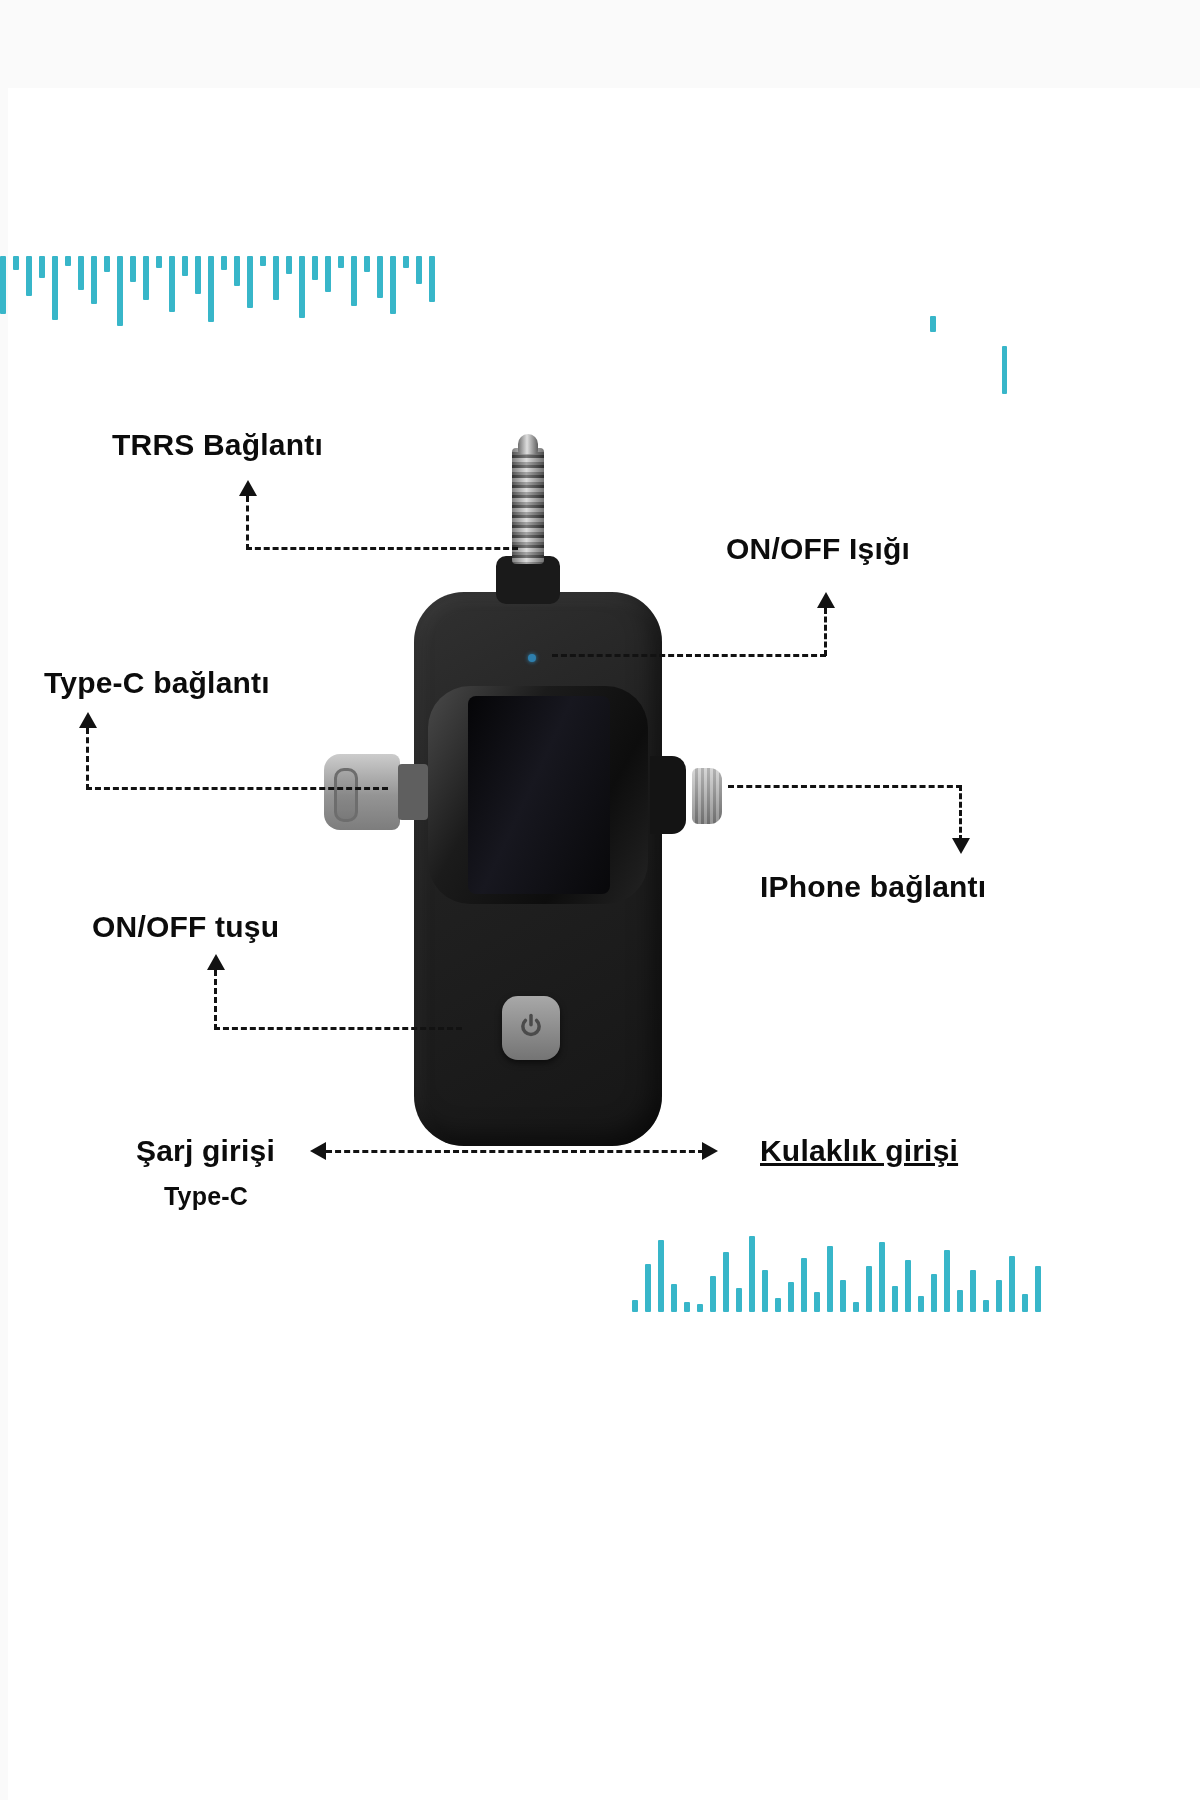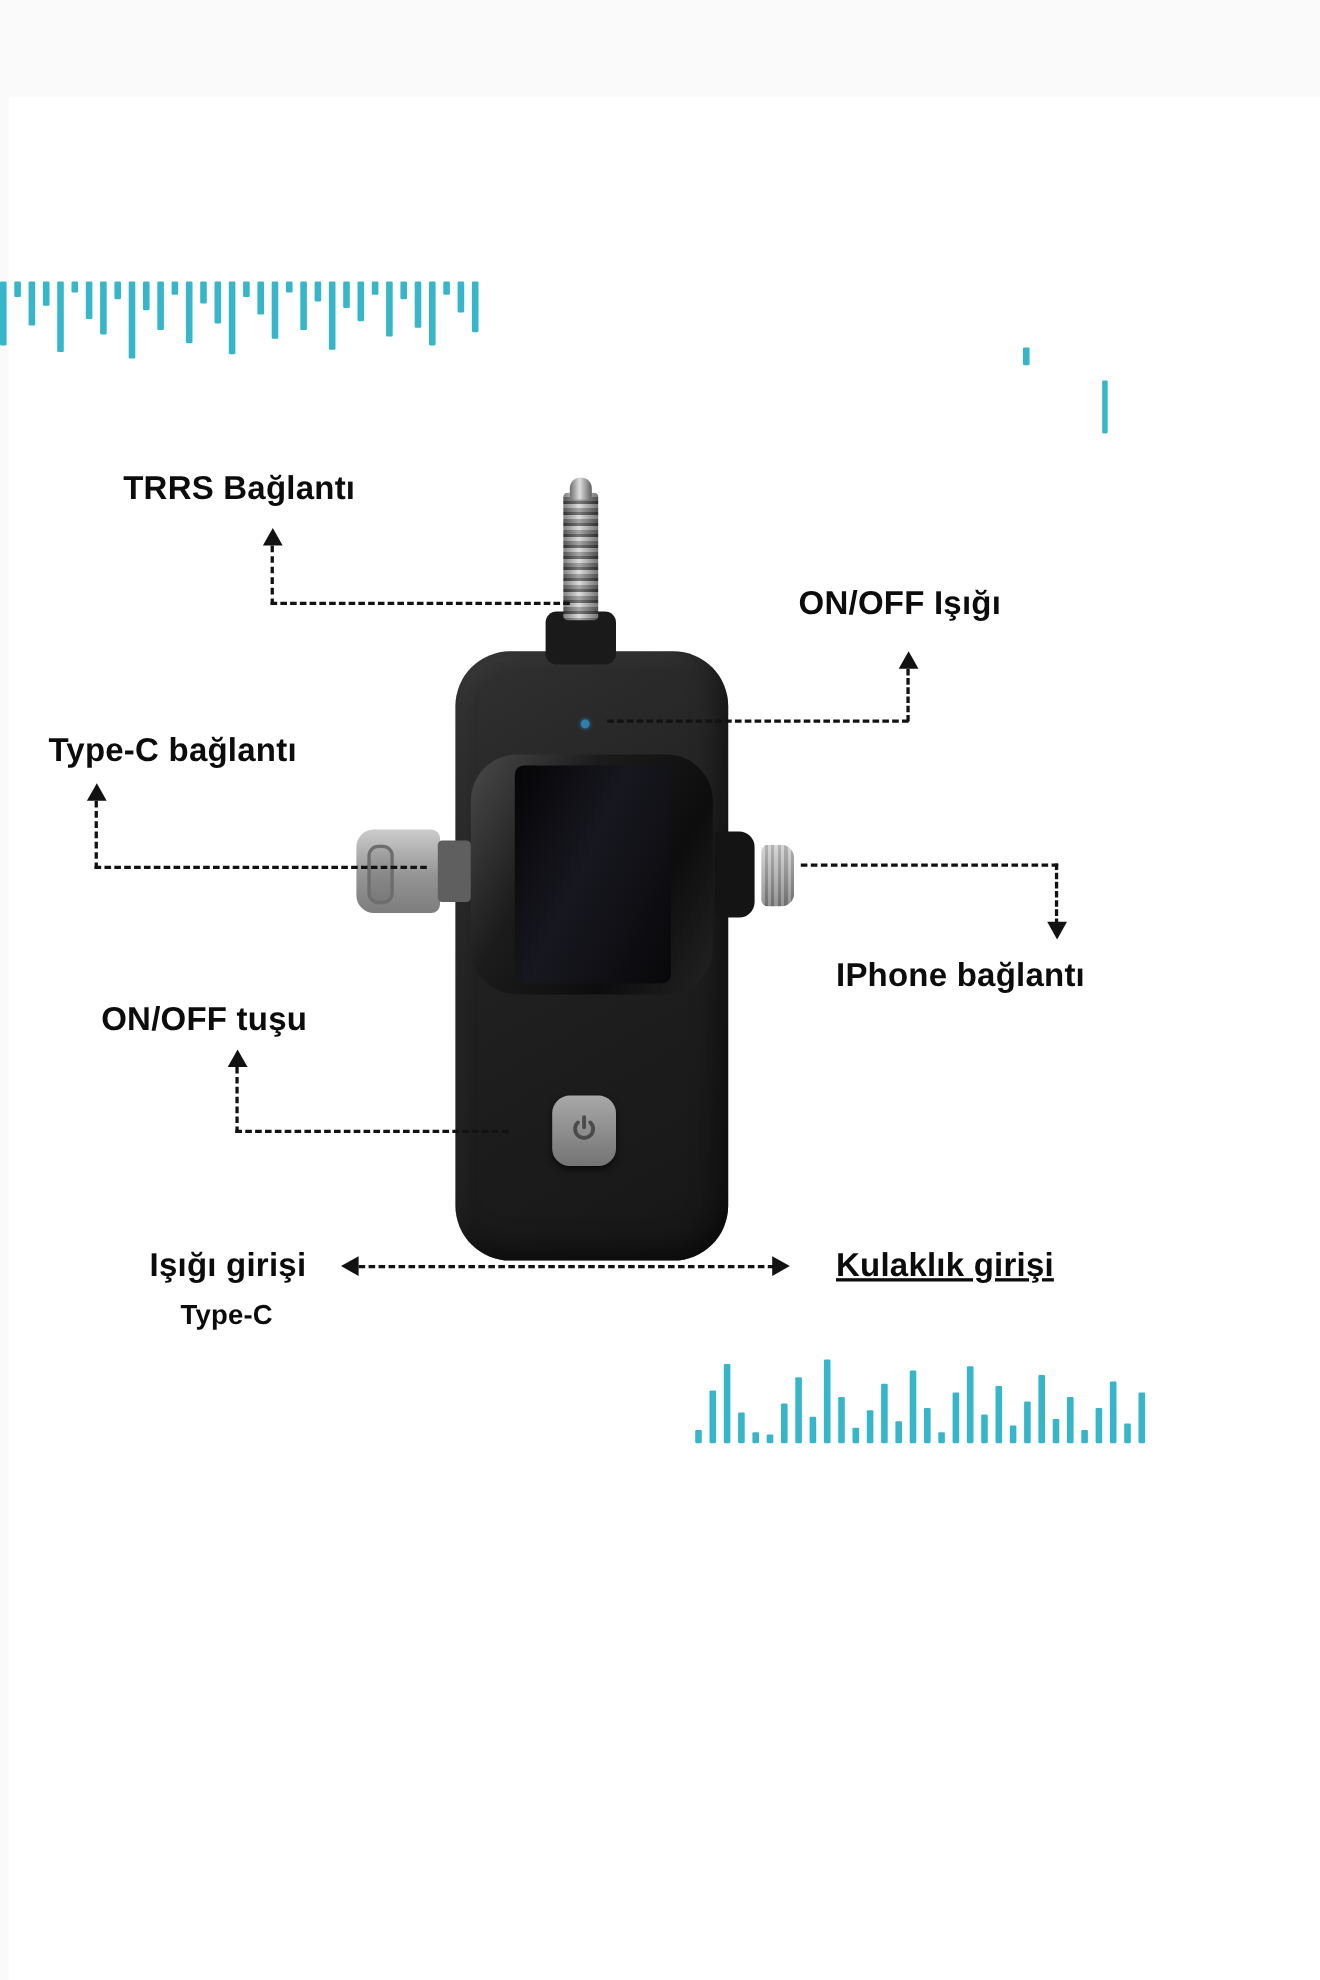--- a/index.html
+++ b/index.html
@@ -162,21 +162,21 @@
         <path d="M7.2 7.2a7 7 0 1 0 9.6 0" stroke="#4b4b4b" stroke-width="3" stroke-linecap="round" fill="none"></path>
       </svg>
     </span>
   </div>
 
   <div class="callout" style="left:112px;top:428px;">TRRS Bağlantı</div>
   <div class="callout" style="left:726px;top:532px;">ON/OFF Işığı</div>
   <div class="callout" style="left:44px;top:666px;">Type-C bağlantı</div>
   <div class="callout" style="left:760px;top:870px;">IPhone bağlantı</div>
   <div class="callout" style="left:92px;top:910px;">ON/OFF tuşu</div>
-  <div class="callout" style="left:136px;top:1134px;">Işığı girişi</div>
+  <div class="callout" style="left:136px;top:1134px;">Şarj girişi</div>
   <div class="callout small" style="left:164px;top:1182px;">Type-C</div>
   <div class="callout" style="left:760px;top:1134px;text-decoration:underline;">Kulaklık girişi</div>
 
   <div class="arrow up" style="left:239px;top:480px;"></div>
   <div class="dash-v" style="left:246px;top:496px;height:54px;"></div>
   <div class="dash-h" style="left:246px;top:547px;width:272px;"></div>
 
   <div class="arrow up" style="left:817px;top:592px;"></div>
   <div class="dash-v" style="left:824px;top:608px;height:48px;"></div>
   <div class="dash-h" style="left:552px;top:654px;width:274px;"></div>

